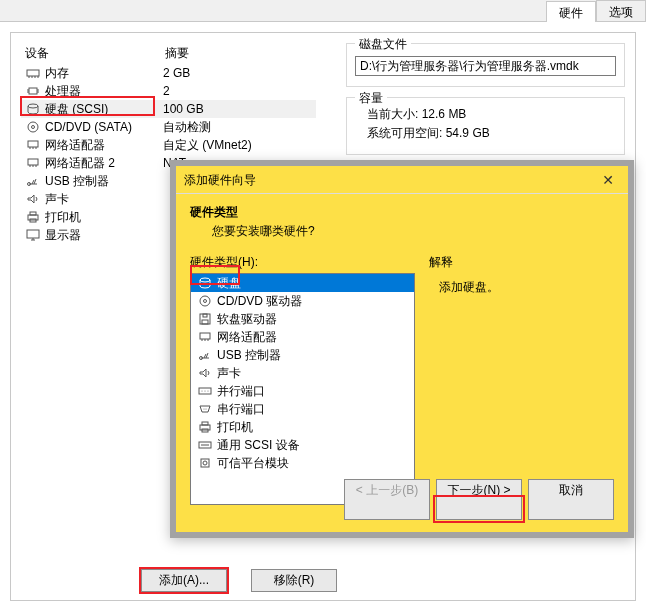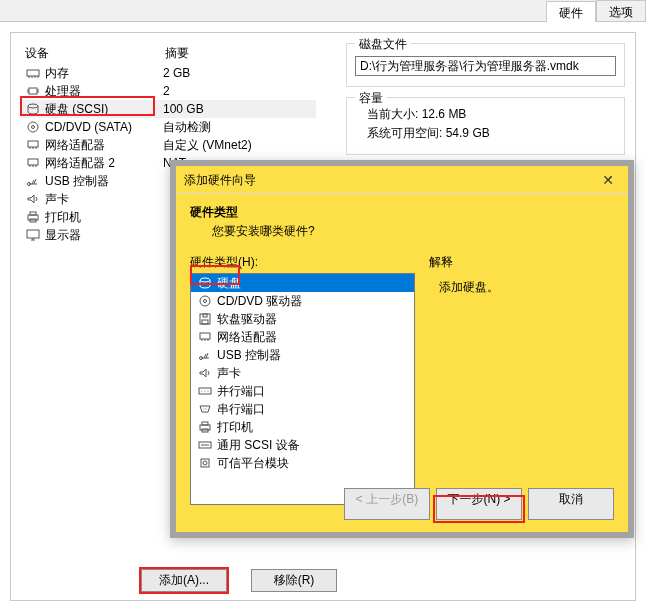--- a/index.html
+++ b/index.html
@@ -44,21 +44,21 @@
   .wiz-head-title { font-weight: bold; margin-bottom: 2px; }
   .wiz-head-sub { padding-left: 22px; }
   .wiz-body { display: flex; padding: 6px 14px 0 14px; height: 256px; }
   .wiz-left { width: 225px; }
   .wiz-right { flex: 1; padding-left: 14px; }
   .wiz-label { margin-bottom: 2px; }
   .hw-list { border: 1px solid #7a7a7a; height: 232px; overflow: hidden; background: #fff; }
   .hw-row { display: flex; align-items: center; height: 18px; padding: 0 2px; }
   .hw-row.selected { background: #0078d7; color: #fff; }
   .wiz-buttons { position: absolute; bottom: 12px; right: 14px; display: flex; gap: 6px; }
-  .wiz-btn { min-width: 86px; height: 32px; line-height: 21px; border: 1px solid #8a8a8a; background: #e9e9e9; text-align: center; cursor: default; }
+  .wiz-btn { min-width: 86px; height: 41px; line-height: 21px; border: 1px solid #8a8a8a; background: #e9e9e9; text-align: center; cursor: default; }
   .wiz-btn.disabled { color: #9a9a9a; }
 
   
   svg { display: block; }
 </style>
 </head>
 <body>
 
 <div class="tabbar">
   <div class="tab">硬件</div>

